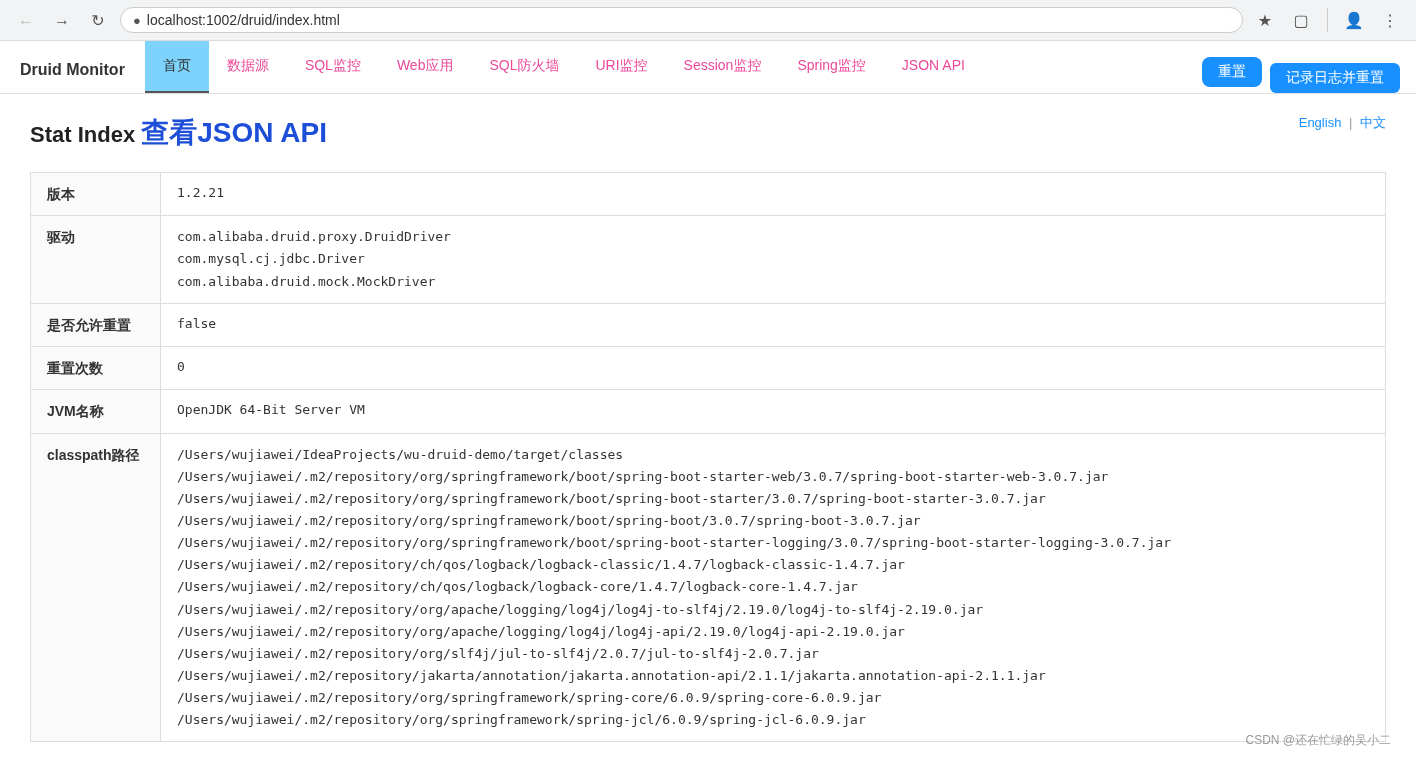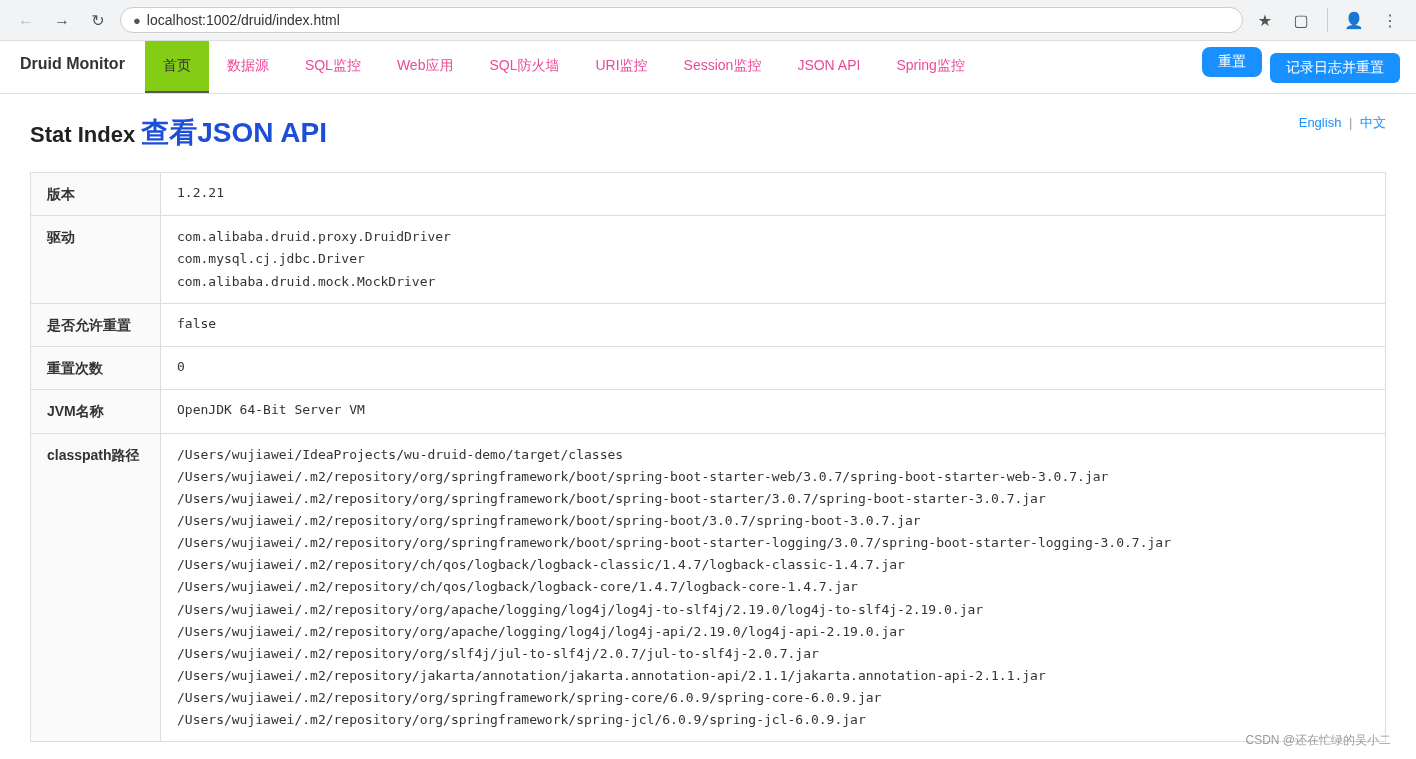--- a/index.html
+++ b/index.html
@@ -45,21 +45,21 @@
       cursor: pointer;
       border-radius: 50%;
       display: flex; align-items: center; justify-content: center;
       font-size: 16px; color: #555;
     }
     .browser-divider { width: 1px; height: 24px; background: #ccc; margin: 0 4px; }
 
     
     .navbar {
       display: flex;
-      align-items: flex-start;
+      align-items: flex-end;
       background: #fff;
       border-bottom: 1px solid #e0e0e0;
       padding: 0;
     }
     .navbar-brand {
       padding: 14px 20px;
       font-size: 16px;
       font-weight: bold;
       color: #333;
       white-space: nowrap;
@@ -72,21 +72,21 @@
     }
     .navbar-nav li a {
       display: block;
       padding: 16px 18px;
       text-decoration: none;
       color: #ec4899;
       font-size: 14px;
     }
     .navbar-nav li.active a {
       color: #333;
-      background: #84cc16;
+      background: #7dd3fc;
       border-bottom: 2px solid #555;
     }
     .navbar-actions {
       margin-left: auto;
       display: flex;
       gap: 8px;
       padding-right: 16px;
       align-items: center;
     }
     .btn-reset {
@@ -213,24 +213,24 @@
     <li>
         <a href="#">SQL防火墙</a>
       </li>
     <li>
         <a href="#">URI监控</a>
       </li>
     <li>
         <a href="#">Session监控</a>
       </li>
     <li>
+        <a href="#">Spring监控</a>
+      </li>
+    <li>
         <a href="#">JSON API</a>
-      </li>
-    <li>
-        <a href="#">Spring监控</a>
       </li>
   </ul>
   <div class="navbar-actions">
     <button class="btn-reset">重置</button>
     <button class="btn-reset-log">记录日志并重置</button>
   </div>
 </nav>
 
 <div class="main-content">
   <div class="page-header">

